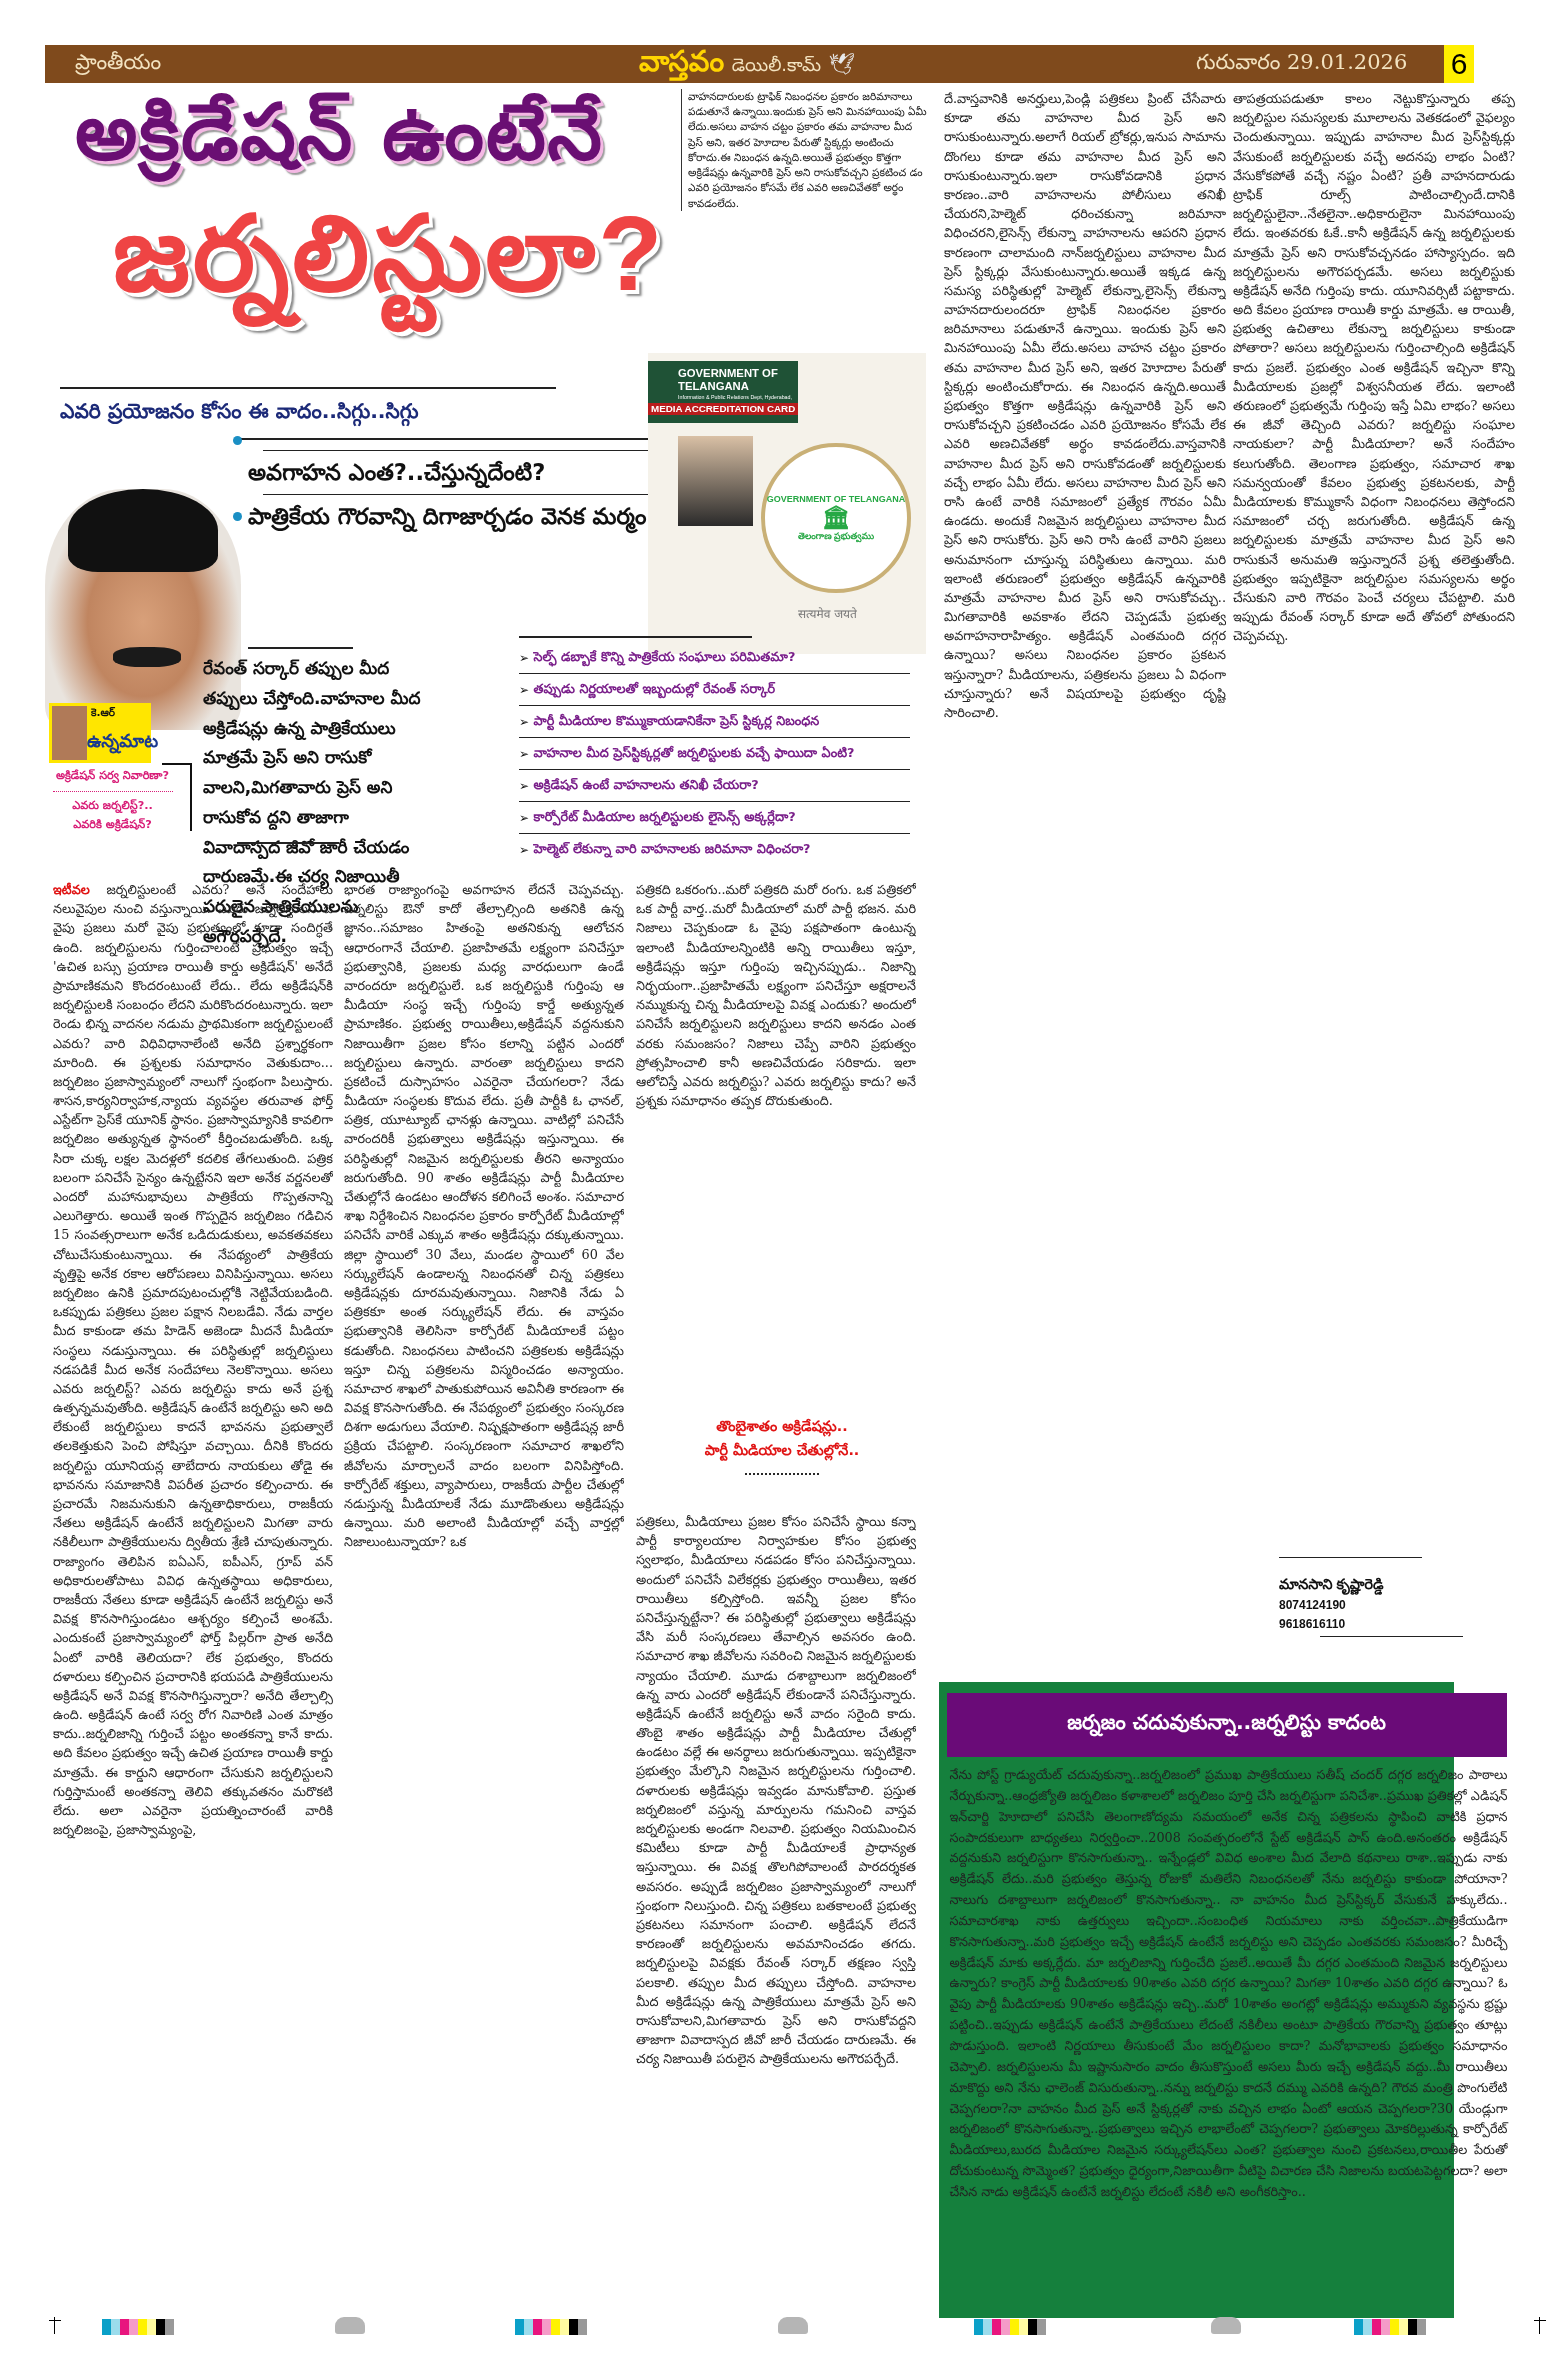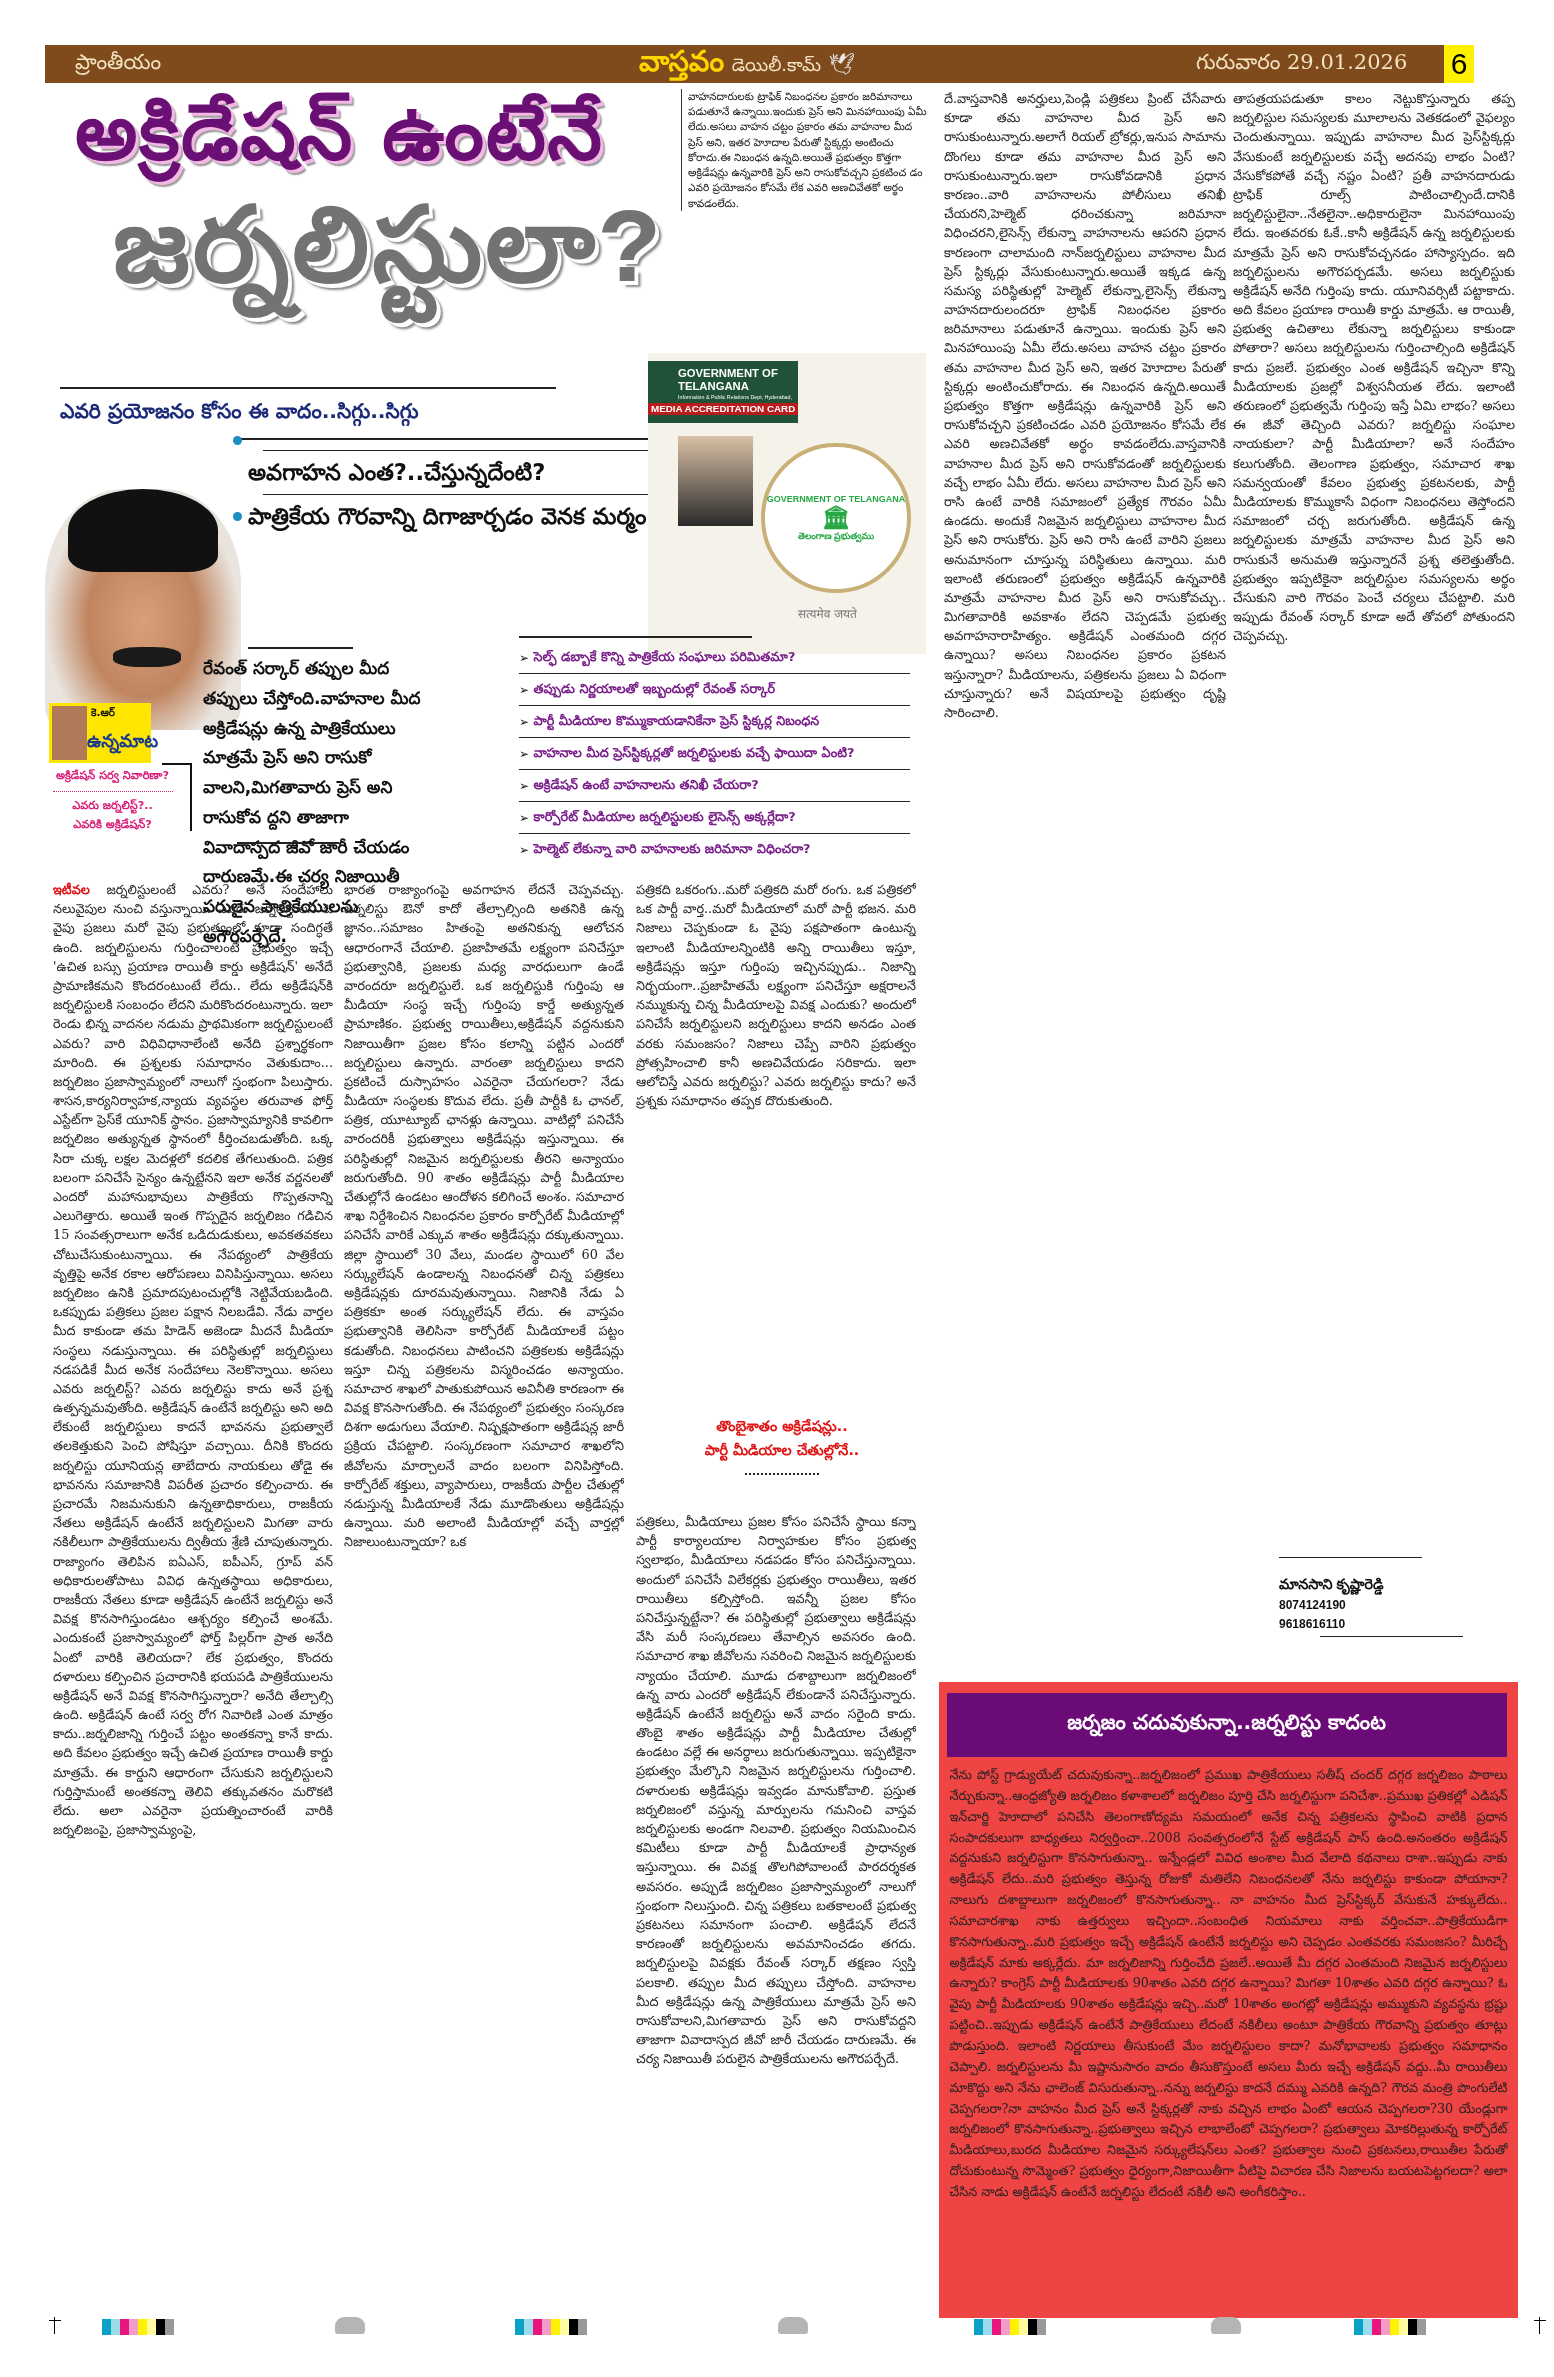--- a/index.html
+++ b/index.html
@@ -11,21 +11,21 @@
   .mh-section { position: absolute; left: 30px; color: #f3e3c0; font-size: 21px; font-family: "DejaVu Serif", serif; }
   .mh-logo { position: absolute; left: 594px; display: flex; align-items: baseline; gap: 7.5px; }
   .mh-logo .big { color: #ffd400; font-size: 29px; font-weight: bold; }
   .mh-logo .small { color: #f3e3c0; font-size: 18px; }
   .mh-logo .bird { color: #e8e8e8; font-size: 21px; }
   .mh-date { position: absolute; left: 1151px; color: #f3e3c0; font-size: 21px; font-family: "DejaVu Serif", serif; }
   .mh-page { position: absolute; right: 0; top: 0; width: 30px; height: 38px; background: #ffef00; color: #000; font-size: 30px; font-family: "Liberation Sans", sans-serif; display: flex; align-items: center; justify-content: center; }
 
   
   .h1 { position: absolute; left: 75px; top: 90px; width: 587px; font-size: 78px; font-weight: bold; color: #6a0f73; letter-spacing: 1.5px; text-shadow: 3px 3px 0 #f4b8e4, 4.5px 4.5px 1.5px #999; font-family: "DejaVu Sans", sans-serif; line-height: 1.1; }
-  .h2 { position: absolute; left: 113px; top: 196px; width: 812px; font-size: 105px; font-weight: bold; color: #737373; text-shadow: 3.8px 3.8px 0 #fff, 6px 6px 2.3px #888; font-family: Liberation Mono, monospace; letter-spacing: 3px; line-height: 1.1; }
+  .h2 { position: absolute; left: 113px; top: 196px; width: 812px; font-size: 105px; font-weight: bold; color: #ef4444; text-shadow: 3.8px 3.8px 0 #fff, 6px 6px 2.3px #888; font-family: Liberation Sans, sans-serif; letter-spacing: 3px; line-height: 1.1; }
 
   .intro-box { position: absolute; left: 681px; top: 89px; width: 248px; font-size: 10.5px; line-height: 1.45; color: #111; border-left: 1.5px solid #333; padding-left: 6px; }
 
   .subhead { position: absolute; left: 60px; top: 399px; font-size: 20.3px; font-weight: bold; color: #1c2a78; }
   .hr { position: absolute; height: 1.5px; background: #222; }
 
   .bullets { position: absolute; left: 233px; top: 436px; width: 526px; }
   .bullet { display: flex; align-items: center; font-size: 22.6px; font-weight: bold; line-height: 1.5; }
   .bullet .dot { width: 9px; height: 9px; border-radius: 50%; background: #1a8fc4; margin-right: 6px; flex: none; }
   .bullet.red { color: #e01414; font-size: 27px; }
@@ -60,21 +60,21 @@
   .col { position: absolute; font-family: "DejaVu Serif", serif; font-size: 12.8px; line-height: 1.5; color: #222; text-align: justify; }
   .col p { margin-bottom: 0; }
   .lead { color: #e01414; font-weight: bold; font-family: "DejaVu Sans", sans-serif; }
 
   .red-sub { position: absolute; left: 654px; top: 1414px; width: 256px; text-align: center; color: #e01414; font-size: 14.3px; font-weight: bold; line-height: 1.7; }
 
   .byline { position: absolute; left: 1279px; top: 1576px; font-family: "Liberation Sans", sans-serif; }
   .byline .nm { font-size: 14.3px; font-weight: bold; color: #111; }
   .byline .ph { font-size: 12px; font-weight: bold; color: #111; line-height: 1.6; }
 
-  .box { position: absolute; left: 939px; top: 1682px; width: 579px; height: 636px; background: #ef4444; }
+  .box { position: absolute; left: 939px; top: 1682px; width: 515px; height: 636px; background: #15803d; }
   .box-title { position: absolute; left: 7.5px; top: 10.5px; width: 560px; height: 64px; background: #6a0b78; color: #fff; font-size: 20.3px; font-weight: bold; display: flex; align-items: center; justify-content: center; }
   .box-body { position: absolute; left: 10.5px; top: 83px; width: 558px; font-family: "DejaVu Serif", serif; font-size: 12.8px; line-height: 1.63; color: #222; text-align: justify; }
 
   
   .marks { position: absolute; left: 0; top: 2317px; width: 1555px; height: 22.6px; }
   .cbar { position: absolute; top: 1.5px; display: flex; height: 16.5px; }
   .cbar span { width: 9px; height: 16.5px; display: block; }
   .oval { position: absolute; top: 0; width: 30px; height: 16.5px; background: #b5b5b5; border-radius: 9px 9px 3px 3px; }
   .cross { position: absolute; top: 0; width: 12px; height: 16.5px; }
   .cross:before { content: ""; position: absolute; left: 5.3px; top: 0; width: 0.8px; height: 16.5px; background: #000; }

